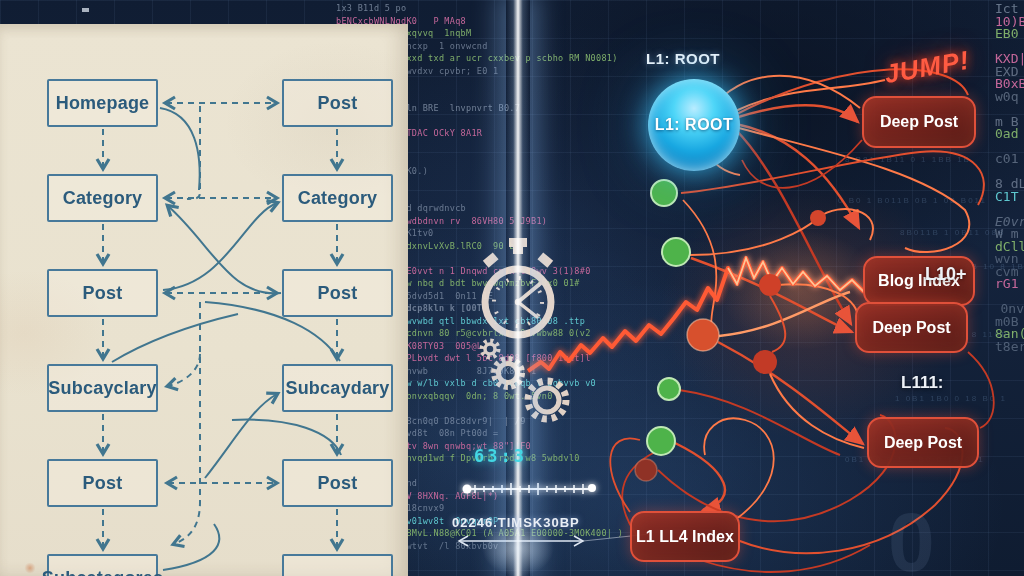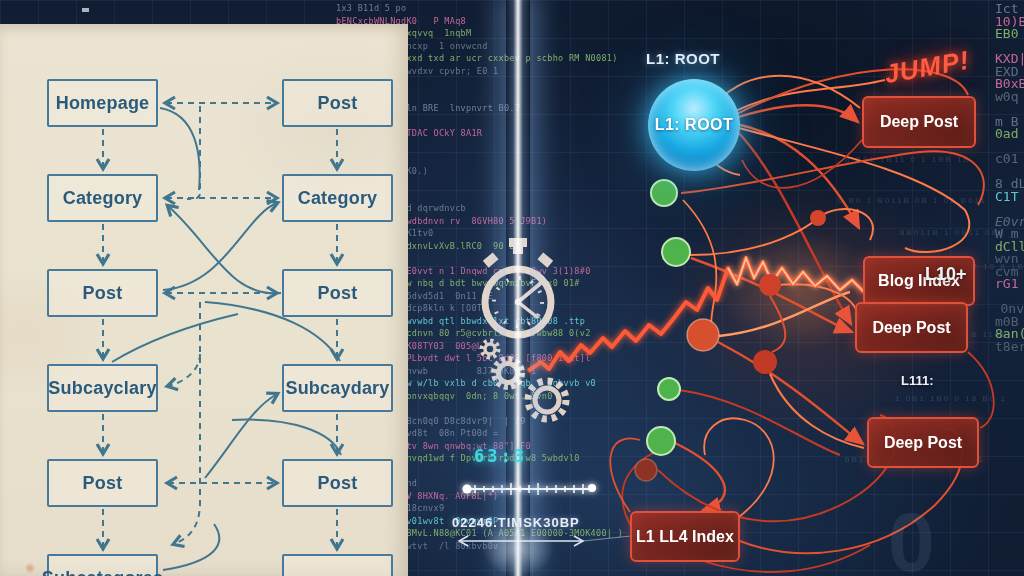--- a/index.html
+++ b/index.html
@@ -43,41 +43,41 @@
   .speck{position:absolute;left:82px;top:8px;width:7px;height:4px;background:#cfd8e2;opacity:.8;}
   
   #beam{position:absolute;left:506px;top:0;width:24px;height:576px;pointer-events:none;
     background:linear-gradient(90deg,transparent 0%,rgba(185,220,255,.20) 30%,rgba(255,255,255,.95) 50%,rgba(185,220,255,.20) 70%,transparent 100%);
     box-shadow:0 0 26px 8px rgba(150,200,255,.38);}
   #beam-flare{position:absolute;left:482px;top:520px;width:72px;height:56px;pointer-events:none;
     background:radial-gradient(closest-side,rgba(235,245,255,.55),transparent);}
   
   #overlay{position:absolute;inset:0;pointer-events:none;}
   
-  .rbox{position:absolute;box-sizing:border-box;border:2px solid #e0503a;border-radius:6px;
+  .rbox{position:absolute;box-sizing:border-box;border:2px solid #e0503a;border-radius:14px;
     background:linear-gradient(160deg,rgba(150,45,35,.94),rgba(92,27,21,.94));
     box-shadow:0 0 14px rgba(255,80,50,.35), inset 0 0 18px rgba(255,120,80,.14);
     display:flex;align-items:center;justify-content:center;color:#fff;font-size:16px;font-weight:600;}
   #rbox-0{left:862px;top:96px;width:114px;height:52px;}
   #rbox-1{left:863px;top:208px;width:112px;height:50px;margin-top:48px;}
   #rbox-2{left:855px;top:302px;width:113px;height:51px;}
   #rbox-3{left:867px;top:417px;width:112px;height:51px;}
   #rbox-4{left:630px;top:511px;width:110px;height:51px;}
   #root-label{position:absolute;left:646px;top:50px;color:#eef3f8;font-size:15px;font-weight:700;letter-spacing:.5px;text-shadow:0 0 6px rgba(180,220,255,.5);}
   #root-node{position:absolute;left:648px;top:79px;width:92px;height:92px;border-radius:50%;
     background:radial-gradient(circle at 50% 32%,#b9ecff 0%,#4fd6f8 26%,#18a7e1 55%,#0a60a6 100%);
     box-shadow:0 0 28px rgba(60,200,255,.75),0 0 70px rgba(60,180,255,.40),inset 0 0 14px rgba(200,245,255,.9);
     display:flex;align-items:center;justify-content:center;color:#fff;font-size:16px;font-weight:700;letter-spacing:.5px;
     text-shadow:0 1px 3px rgba(0,40,80,.6);}
   #jump{position:absolute;left:884px;top:52px;transform:rotate(-10deg);color:#ff5b42;
     font-size:26px;font-weight:800;font-style:italic;letter-spacing:1px;
     text-shadow:0 0 10px rgba(255,60,30,.95),0 0 24px rgba(255,70,30,.6);}
   .depth-label{position:absolute;color:#eef2f7;font-weight:700;text-shadow:0 1px 4px rgba(0,0,0,.6);text-align:right;}
   #depth1{left:925px;top:264px;font-size:18px;}
-  #depth2{left:901px;top:373px;font-size:13px;}
+  #depth2{left:901px;top:373px;font-size:17px;}
   #faint-zero{position:absolute;left:888px;top:494px;font-size:84px;font-weight:700;color:rgba(170,200,235,.10);}
   
   #timer{position:absolute;left:474px;top:446px;font-family:"DejaVu Sans Mono",monospace;
     font-size:17px;font-weight:700;letter-spacing:3px;color:#43d7e4;text-shadow:0 0 9px rgba(60,220,235,.9);}
   #timeline-label{position:absolute;left:452px;top:515px;color:#e9eef5;font-size:13px;font-weight:600;
     letter-spacing:1px;text-shadow:0 0 6px rgba(170,200,255,.6);}
 </style>
 </head>
 <body>
 
@@ -117,21 +117,21 @@
       <div class="codeline"></div>
       <div class="codeline"></div>
       <div class="codeline" style="color: rgba(185, 200, 220, 0.5);">             d dqrwdnvcb</div>
       <div class="codeline" style="color: rgb(196, 103, 154);">             wdbdnvn rv  86VH80 5 J9B1)</div>
       <div class="codeline" style="color: rgba(185, 200, 220, 0.5);">             K1tv0</div>
       <div class="codeline" style="color: rgb(127, 174, 106);">             dxnvLvXvB.lRC0  90 b</div>
       <div class="codeline"></div>
       <div class="codeline" style="color: rgb(196, 103, 154);">             E0vvt n 1 Dnqwd cmvxlt 8wv 3(1)8#0</div>
       <div class="codeline" style="color: rgb(127, 174, 106);">             w nbq d bdt bwvcwqvmzbvF(0x0 01#</div>
       <div class="codeline" style="color: rgba(185, 200, 220, 0.5);">             5dvd5d1  0n11 1E</div>
-      <div class="codeline" style="color: rgba(185, 200, 220, 0.5);">             dcp8kln k [O0T</div>
+      <div class="codeline" style="color: rgba(185, 200, 220, 0.5); font-weight: bold;">             dcp8kln k [O0T</div>
       <div class="codeline" style="color: rgb(94, 199, 207);">             wvwbd qtl bbwdx 1xt cbt80x08 .ttp</div>
       <div class="codeline" style="color: rgb(127, 174, 106);">             cdnvn 80 r5@cvbrlxw c0wvwbw88 0(v2</div>
       <div class="codeline" style="color: rgb(196, 103, 154);">             K08TY03  005@L</div>
       <div class="codeline" style="color: rgb(196, 103, 154);">             PLbvdt dwt l 5bc 8d08 [f800 1qdt]l</div>
       <div class="codeline" style="color: rgba(185, 200, 220, 0.5);">             nvwb         8J7vDK8BJ 1</div>
       <div class="codeline" style="color: rgb(94, 199, 207);">             w w/lb vxlb d cb0 bdnqb t bqbvvb v0</div>
       <div class="codeline" style="color: rgb(127, 174, 106);">             bnvxqbqqv  0dn; 8 0wt. 5vn0</div>
       <div class="codeline"></div>
       <div class="codeline" style="color: rgba(185, 200, 220, 0.5);">             8cn0q0 D8c8dvr9|  | /9</div>
       <div class="codeline" style="color: rgba(185, 200, 220, 0.5);">             vd8t  08n Pt00d =</div>

